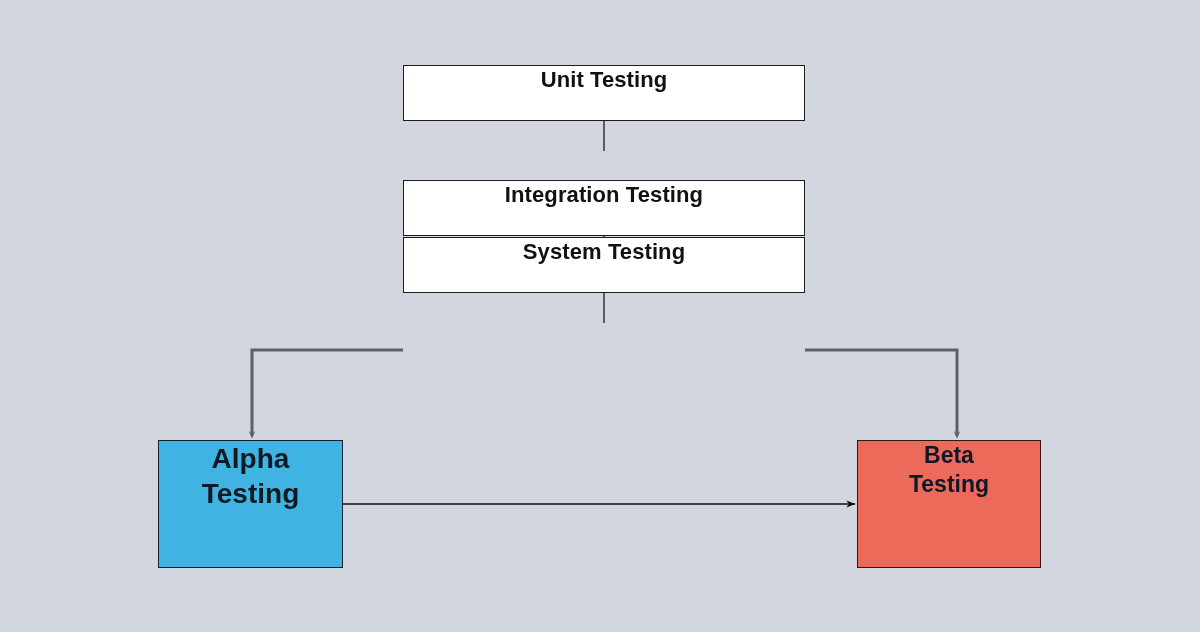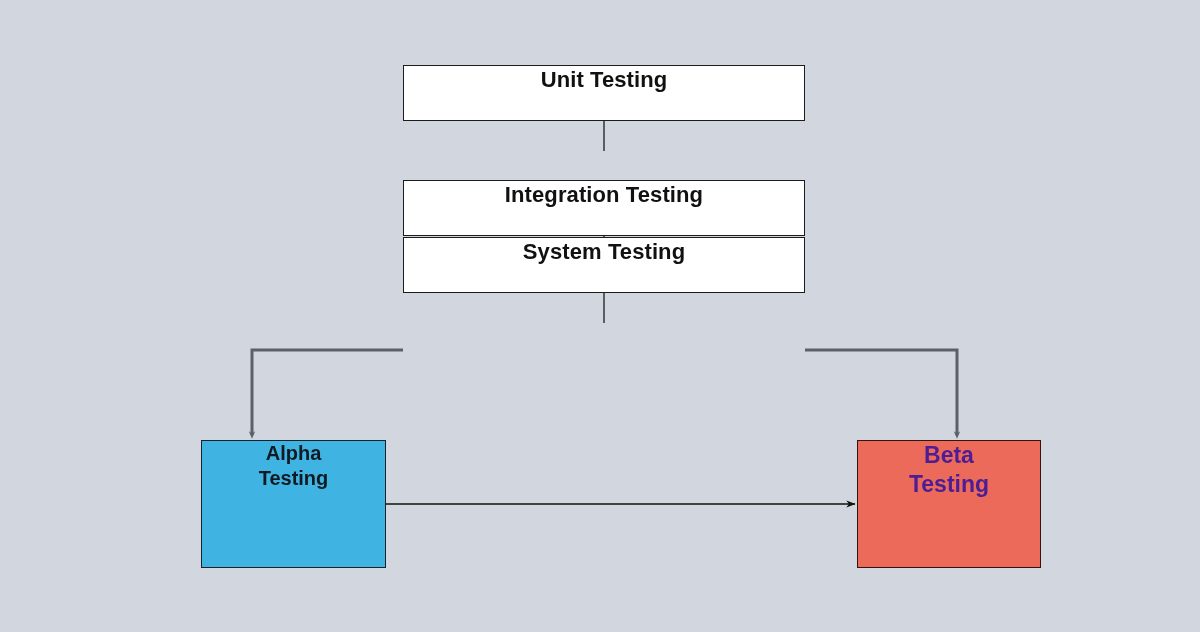--- a/index.html
+++ b/index.html
@@ -42,28 +42,27 @@
     border: 1.6px solid #1c1c1c;
     color: #111111;
     font-size: 22px;
     font-weight: bold;
     letter-spacing: 0.1px;
   }
   .node-alpha {
     background: #3fb4e3;
     border: 1.6px solid #18212b;
     color: #111a22;
-    font-size: 20px;
+    font-size: 28px;
     font-weight: bold;
-    margin-left: 43px;
   }
   .node-beta {
     background: #ec6a5a;
     border: 1.6px solid #33150f;
-    color: #4c1d95;
+    color: #0f172a;
     font-size: 23px;
     font-weight: bold;
   }
   .node-label {
     display: block;
     white-space: pre-line;
   }
   #n-unit        { left: 403px; top: 65px;  width: 402px; height: 56px; }
   #n-integration { left: 403px; top: 151px; width: 402px; height: 56px; margin-top: 29px; }
   #n-system      { left: 403px; top: 237px; width: 402px; height: 56px; }

